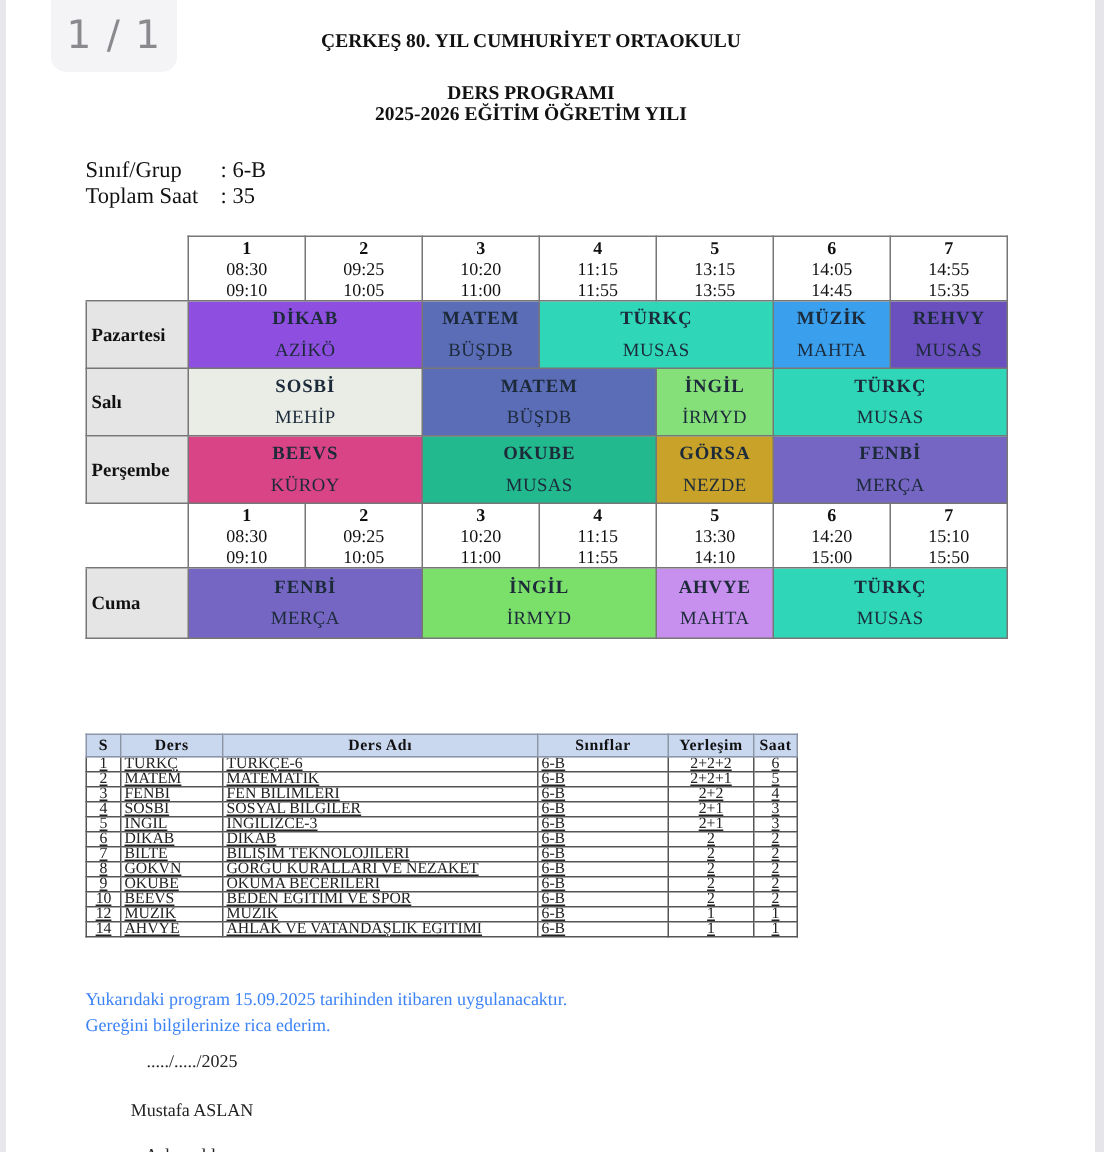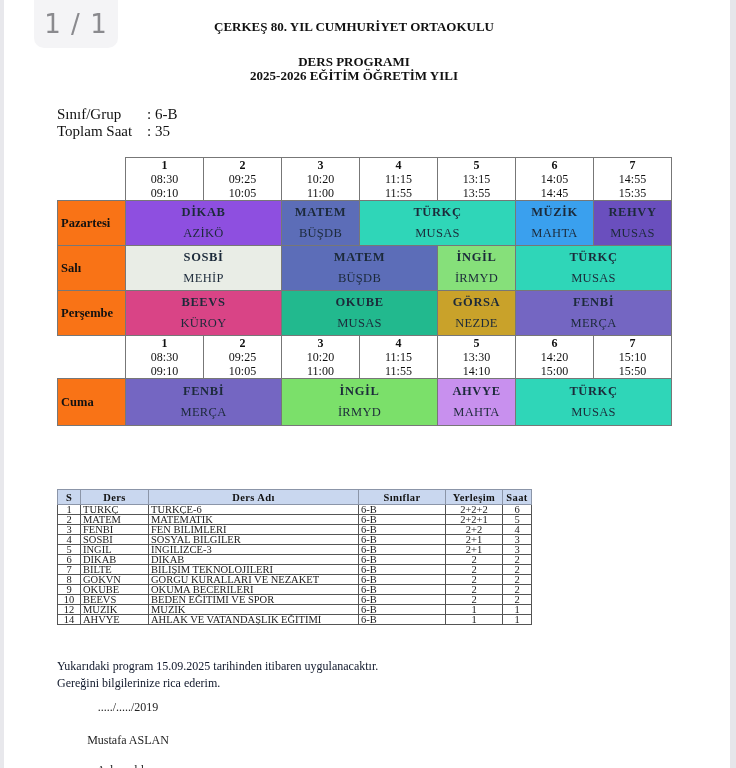--- a/index.html
+++ b/index.html
@@ -22,35 +22,35 @@
   .meta { position: absolute; left: 57px; font-weight: normal; font-size: 15px; }
   .meta .k { display: inline-block; width: 90px; }
   .m1 { top: 106px; } .m2 { top: 123px; }
 
   table { border-collapse: collapse; }
   .sched { position: absolute; left: 57px; top: 157px; table-layout: fixed; }
   .sched td { border: 1px solid #777; padding: 0; text-align: center; vertical-align: middle; }
   .sched td.blank { border: none; border-bottom: 1px solid #777; }
   .hdr td { height: 42px; font-size: 12px; line-height: 14px; background: #fff; }
   .hdr .num { font-weight: bold; }
-  .day { text-align: left !important; padding-left: 3px !important; font-weight: bold; font-size: 12.5px; background: #f97316; }
+  .day { text-align: left !important; padding-left: 3px !important; font-weight: bold; font-size: 12.5px; background: #e5e5e5; }
   .row-mon td { height: 44px; }
   .row-tue td, .row-wed td, .row-thu td { height: 44px; }
   .row-fri td { height: 46px; }
   .les { font-size: 12.5px; line-height: 21px; }
   .les .code { font-weight: bold; letter-spacing: 0.6px; display: block; }
   .les .tch { display: block; letter-spacing: 0.3px; }
 
   .list { position: absolute; left: 57px; top: 489px; table-layout: fixed; font-size: 10.5px; }
   .list th { background: #c9d7ef; border: 1px solid #8b95a8; font-weight: bold; height: 14px; padding: 0; font-size: 10.5px; letter-spacing: 0.4px; }
   .list td { border: 1px solid #555; height: 9px; line-height: 9px; padding: 0 2px; text-decoration: underline; overflow: hidden; white-space: nowrap; color: #222; }
   .list td.c { text-align: center; }
   .list td.l { text-align: left; }
 
-  .note { position: absolute; left: 57px; font-size: 12px; line-height: 16px; color: #0f172a; }
+  .note { position: absolute; left: 57px; font-size: 12px; line-height: 16px; color: #3b82f6; }
   .n1 { top: 658px; } .n2 { top: 675px; }
   .sig { position: absolute; left: 78px; width: 100px; text-align: center; font-size: 12px; color: #222; }
   .s1 { top: 700px; } .s2 { top: 717px; margin-top: 46px; } .s3 { top: 733px; }
 </style>
 </head>
 <body>
 
 <div class="edge-left"></div>
 <div class="edge-right"></div>
 <div class="page-badge">1 / 1</div>
@@ -351,15 +351,15 @@
         <td class="l">AHLAK VE VATANDAŞLIK EĞİTİMİ</td>
         <td class="l">6-B</td>
         <td class="c">1</td>
         <td class="c">1</td>
       </tr>
     </tbody>
 </table>
 
 <div class="note n1">Yukarıdaki program 15.09.2025 tarihinden itibaren uygulanacaktır.</div>
 <div class="note n2">Gereğini bilgilerinize rica ederim.</div>
-<div class="sig s1">...../...../2019</div>
+<div class="sig s1">...../...../2025</div>
 <div class="sig s2">Aslını aldım.</div>
 <div class="sig s3">Mustafa ASLAN</div>
 
 </body></html>

